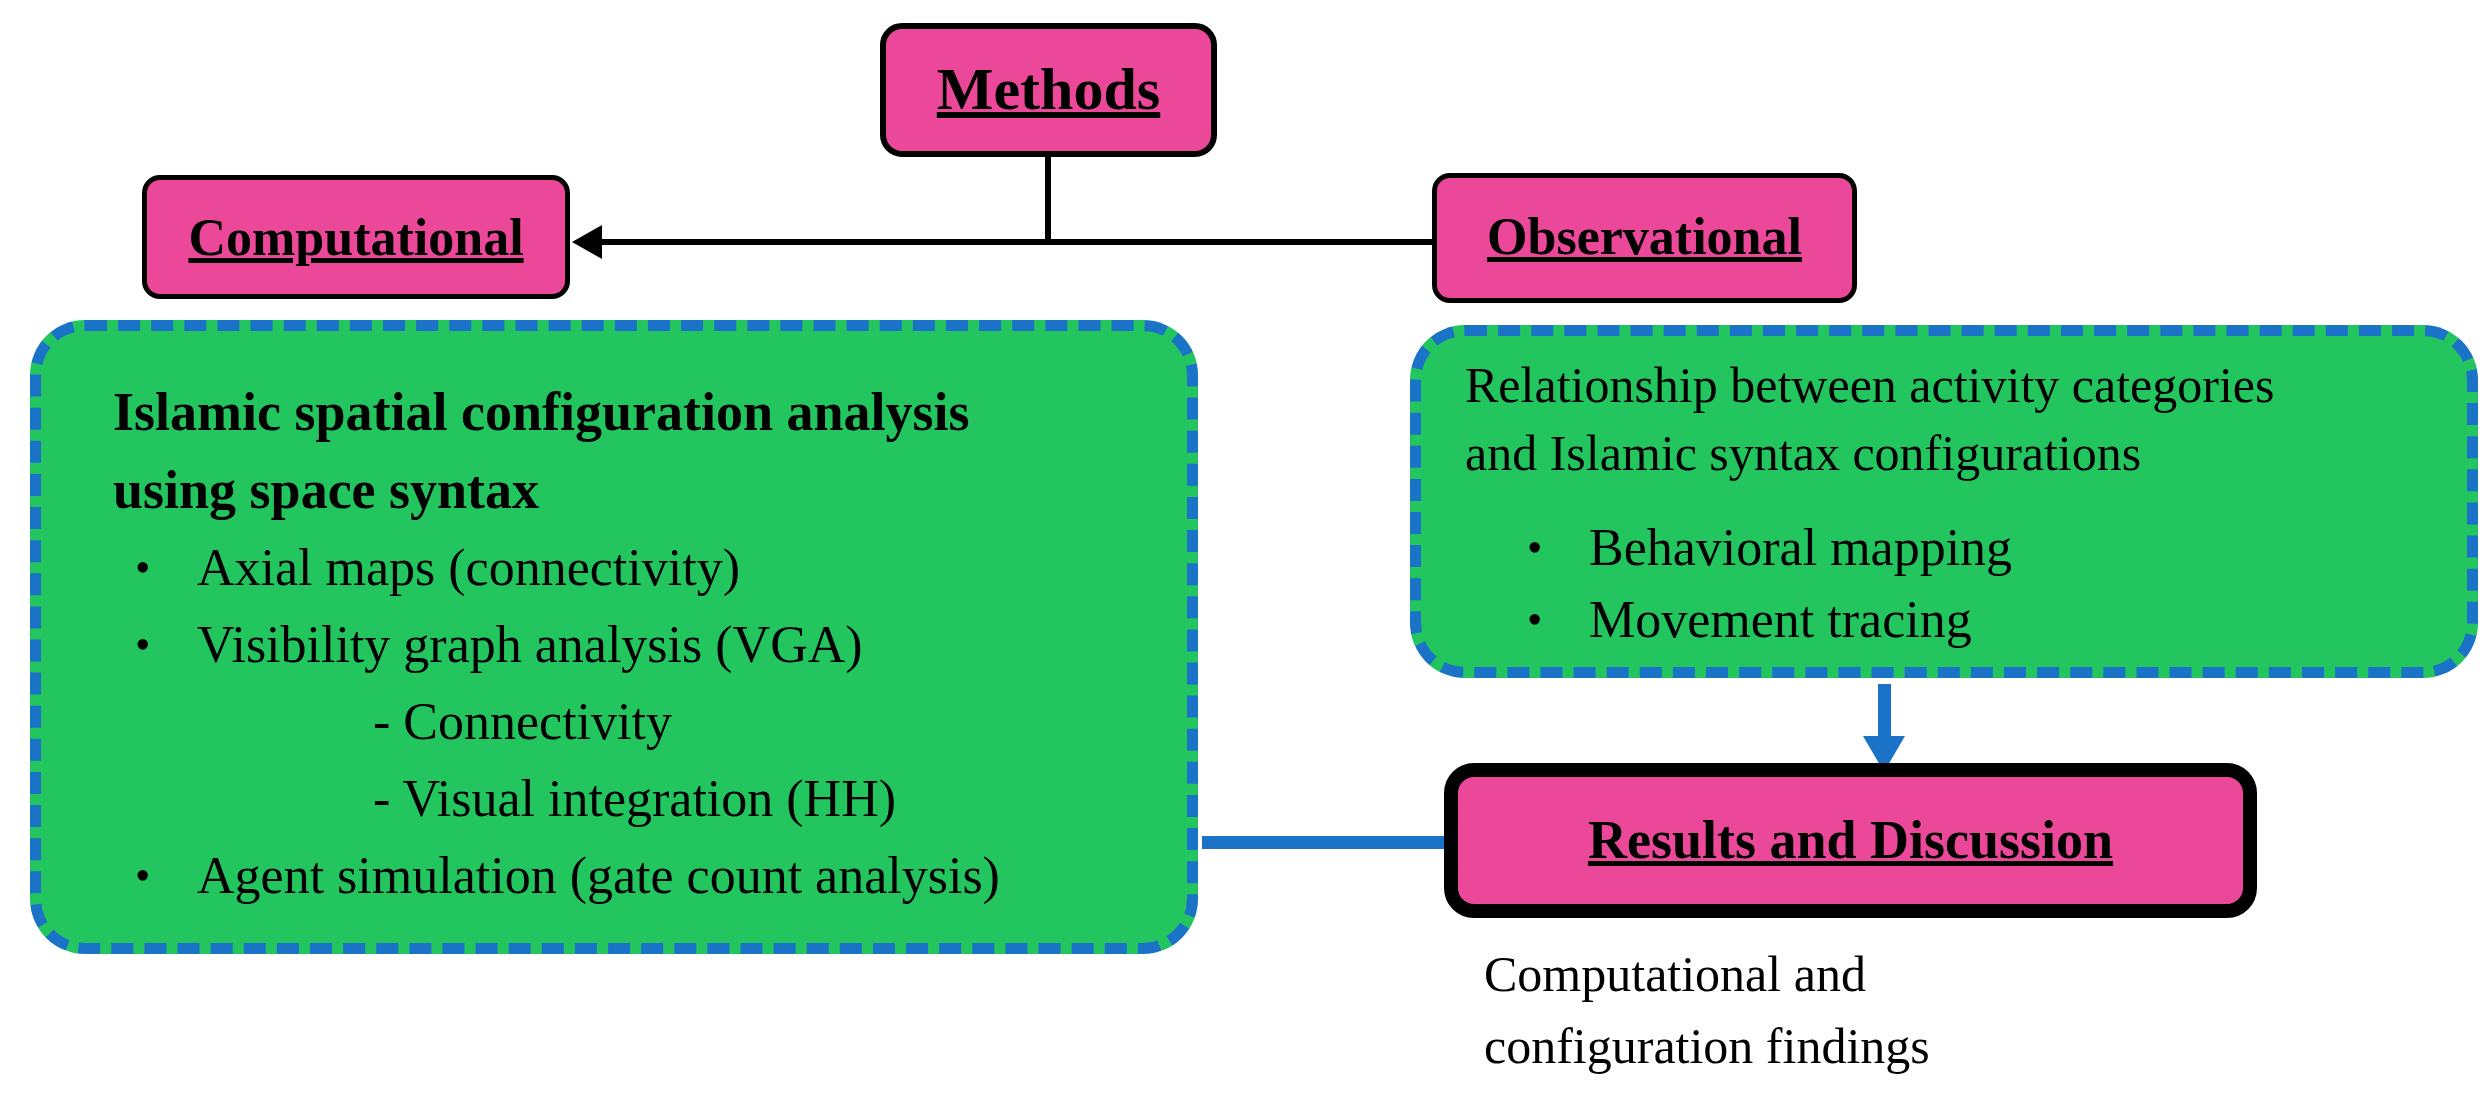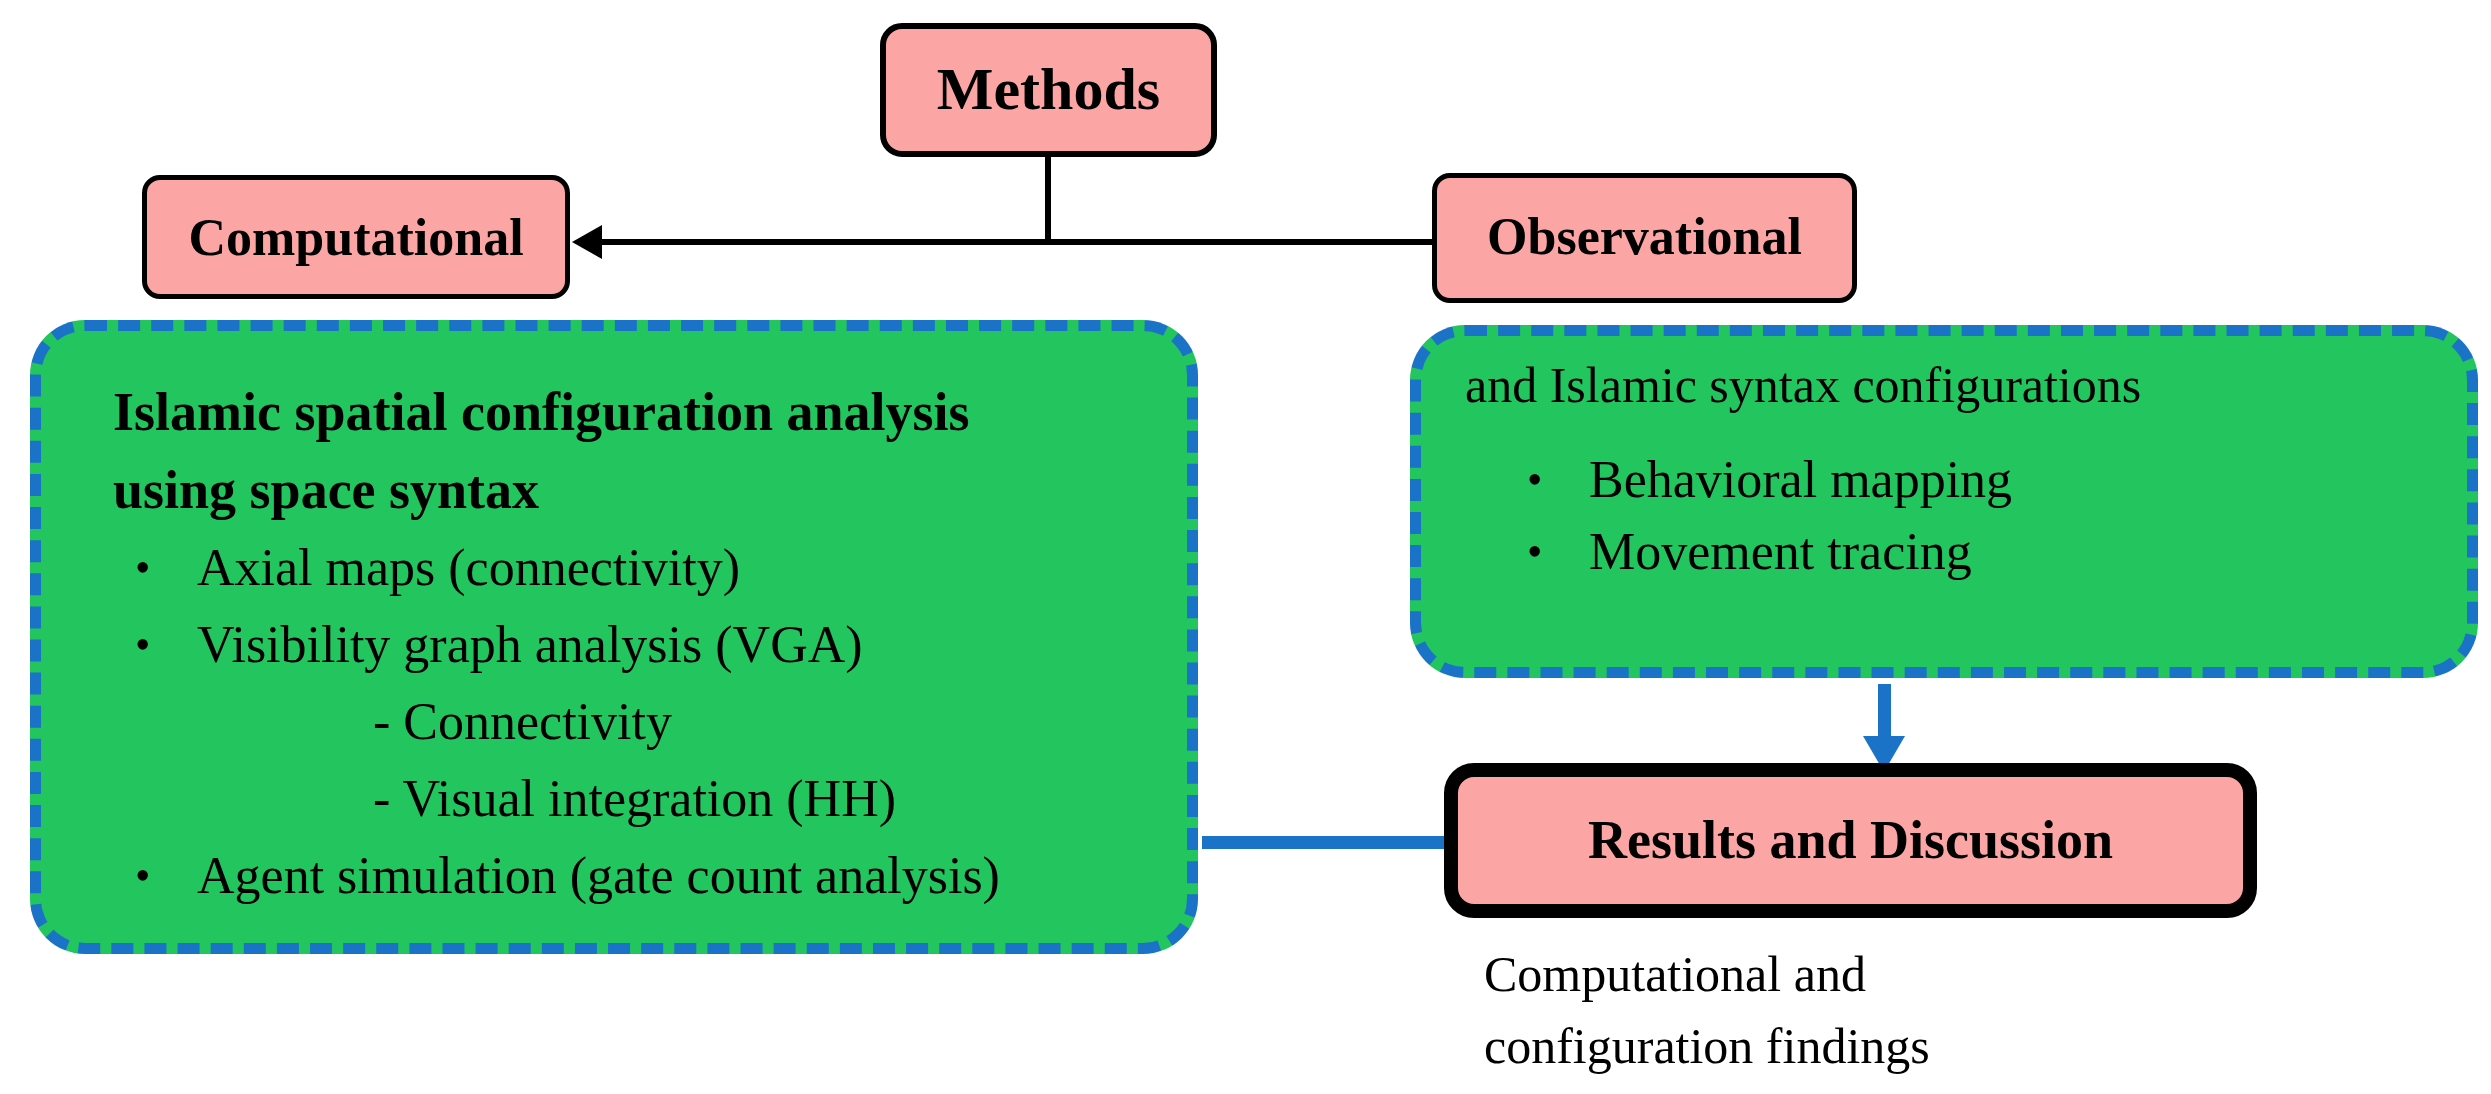--- a/index.html
+++ b/index.html
@@ -3,22 +3,22 @@
 <meta charset="utf-8">
 <style>
   html,body{margin:0;padding:0;background:#ffffff;}
   *{box-sizing:border-box;}
   .canvas{
     position:relative;width:2491px;height:1094px;background:#ffffff;overflow:hidden;
     font-family:"Liberation Serif","DejaVu Serif",serif;color:#000;
   }
   
   .node{
-    position:absolute;background:#fca5a5;border:6px solid #000;border-radius:22px;
-    text-align:center;font-weight:bold;
+    position:absolute;background:#ec4899;border:6px solid #000;border-radius:22px;
+    text-align:center;font-weight:bold;text-decoration:underline;
   }
   .node-methods{left:880px;top:23px;width:337px;height:134px;font-size:60px;line-height:120px;}
   .node-computational{left:142px;top:175px;width:428px;height:124px;border-width:5px;border-radius:18px;font-size:52px;line-height:116px;}
   .node-observational{left:1432px;top:173px;width:425px;height:130px;border-width:5px;border-radius:18px;font-size:52px;line-height:118px;}
   .node-results{left:1444px;top:763px;width:813px;height:155px;border-width:14px;border-radius:30px;font-size:54px;line-height:126px;}
   
   .line{position:absolute;background:#000;}
   .vline-methods{left:1045px;top:155px;width:6px;height:90px;}
   .hline-branch{left:596px;top:239px;width:866px;height:6px;}
   .ah{position:absolute;width:0;height:0;}
@@ -86,20 +86,21 @@
     <div class="row lvl2">
       <span>- Visual integration (HH)</span>
     </div>
     <div class="row lvl1">
       <span class="blt">•</span>
       <span>Agent simulation (gate count analysis)</span>
     </div>
   </div>
 
   <div class="panel panel-right">
+    <div class="heading">Relationship between activity categories</div>
     <div class="heading">and Islamic syntax configurations</div>
     <div class="rows">
       <div class="row">
         <span class="blt">•</span>
         <span>Behavioral mapping</span>
       </div>
       <div class="row">
         <span class="blt">•</span>
         <span>Movement tracing</span>
       </div>

